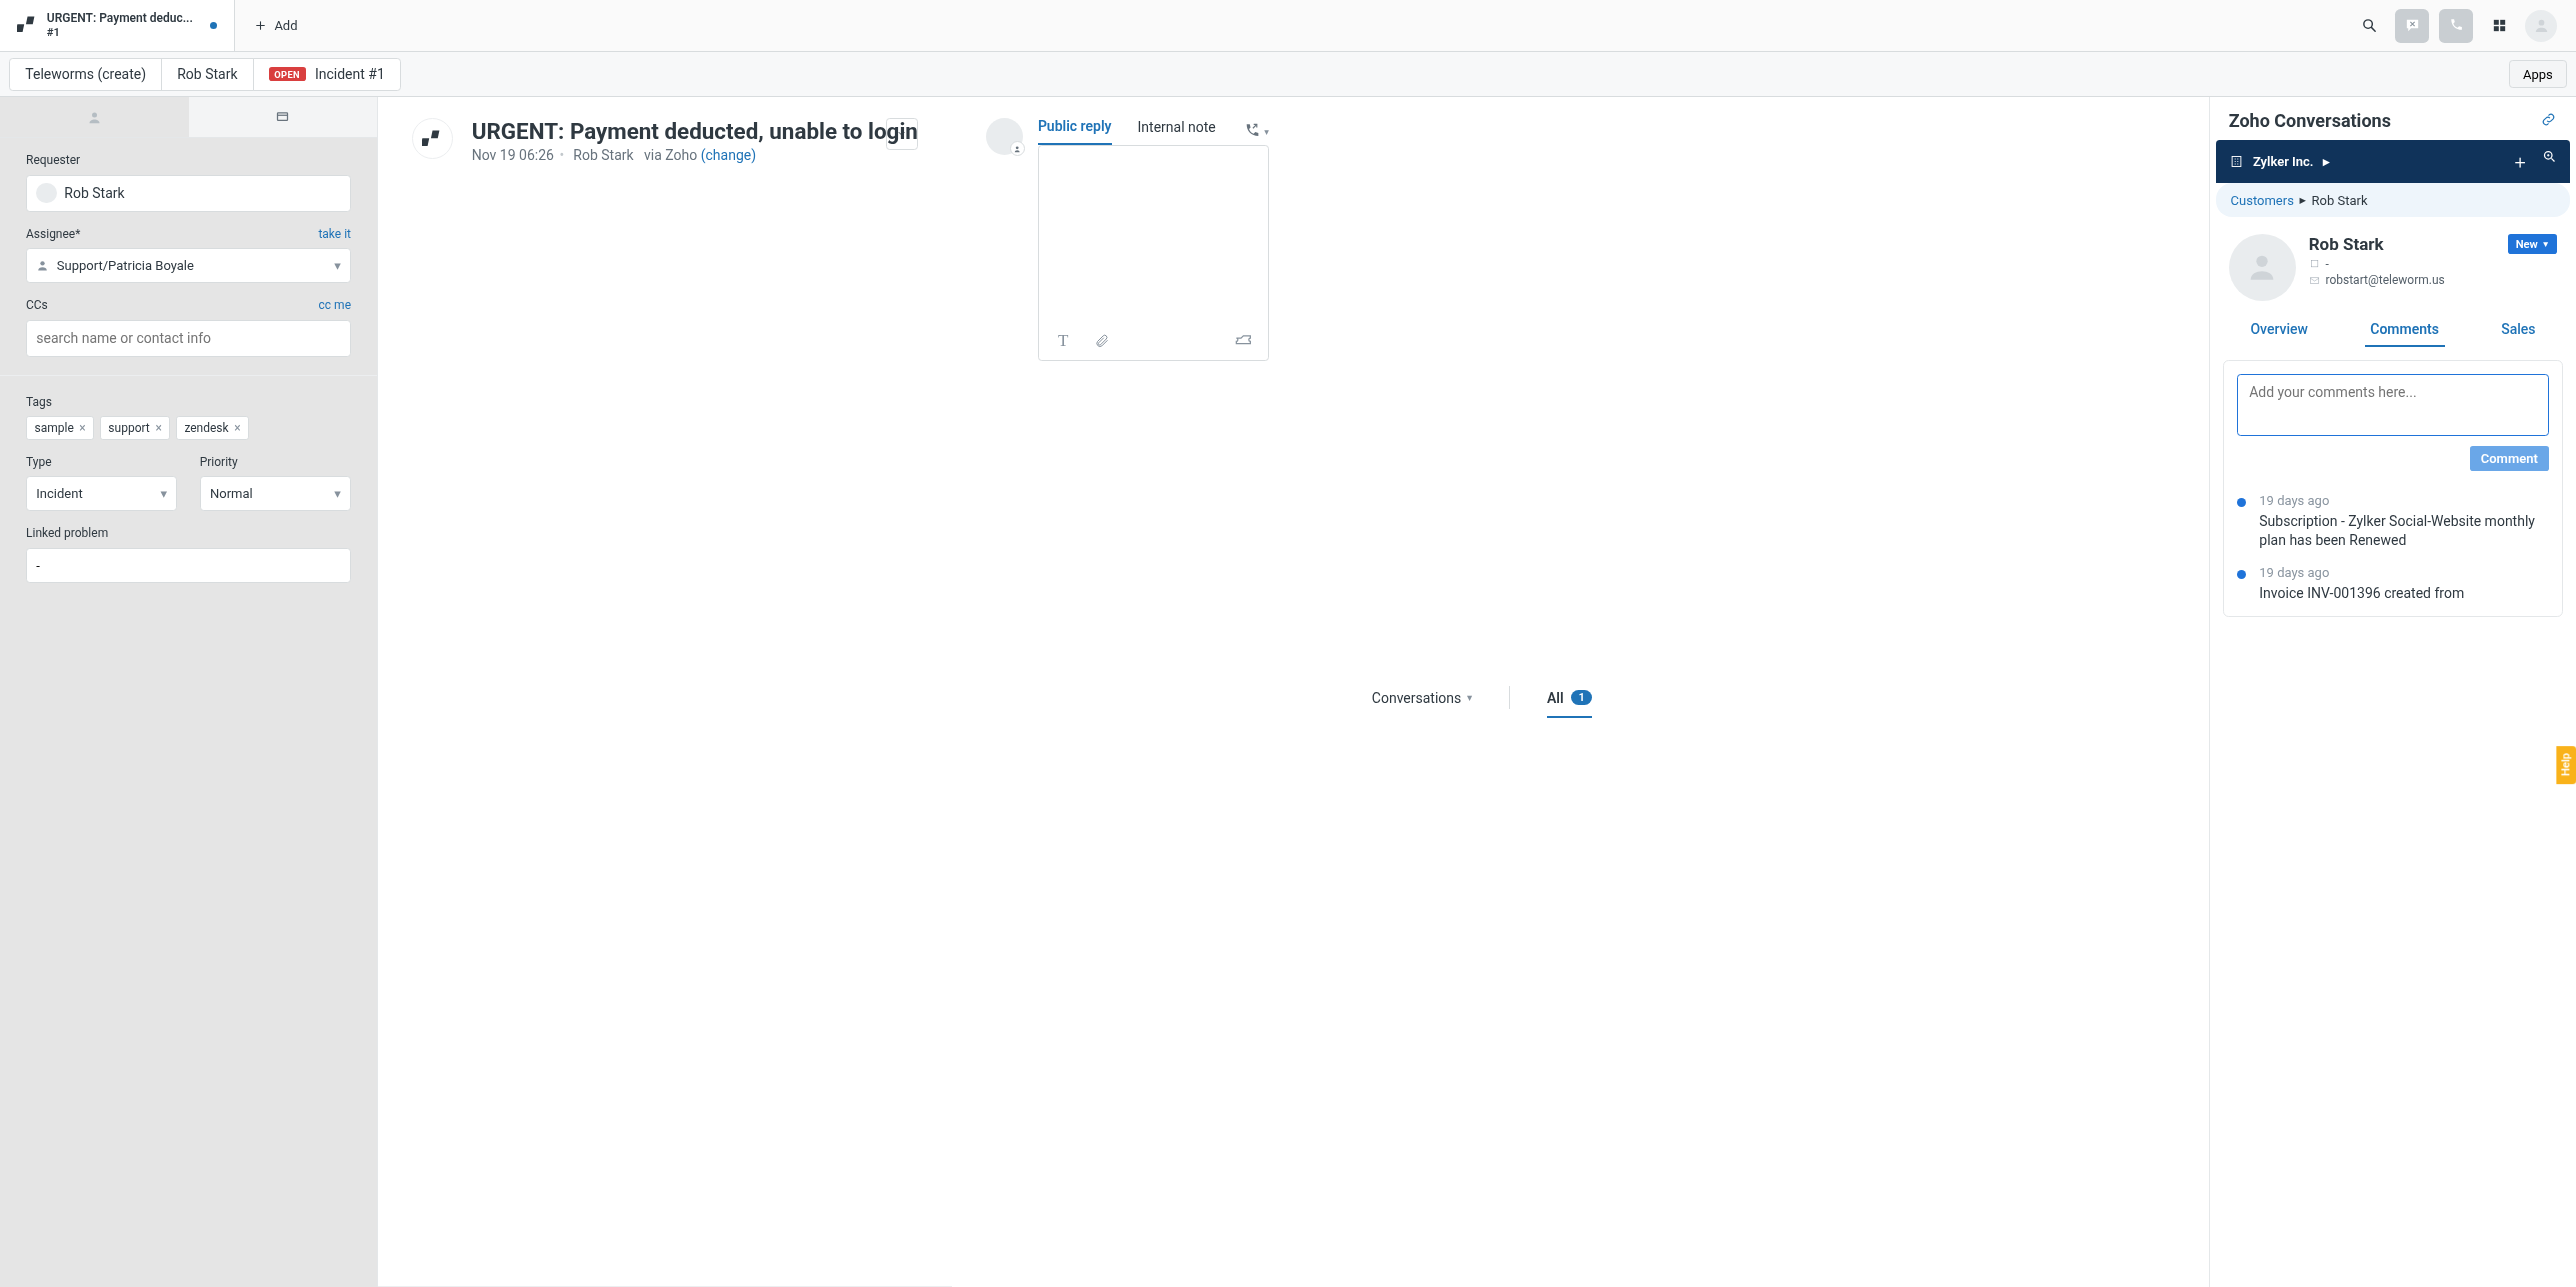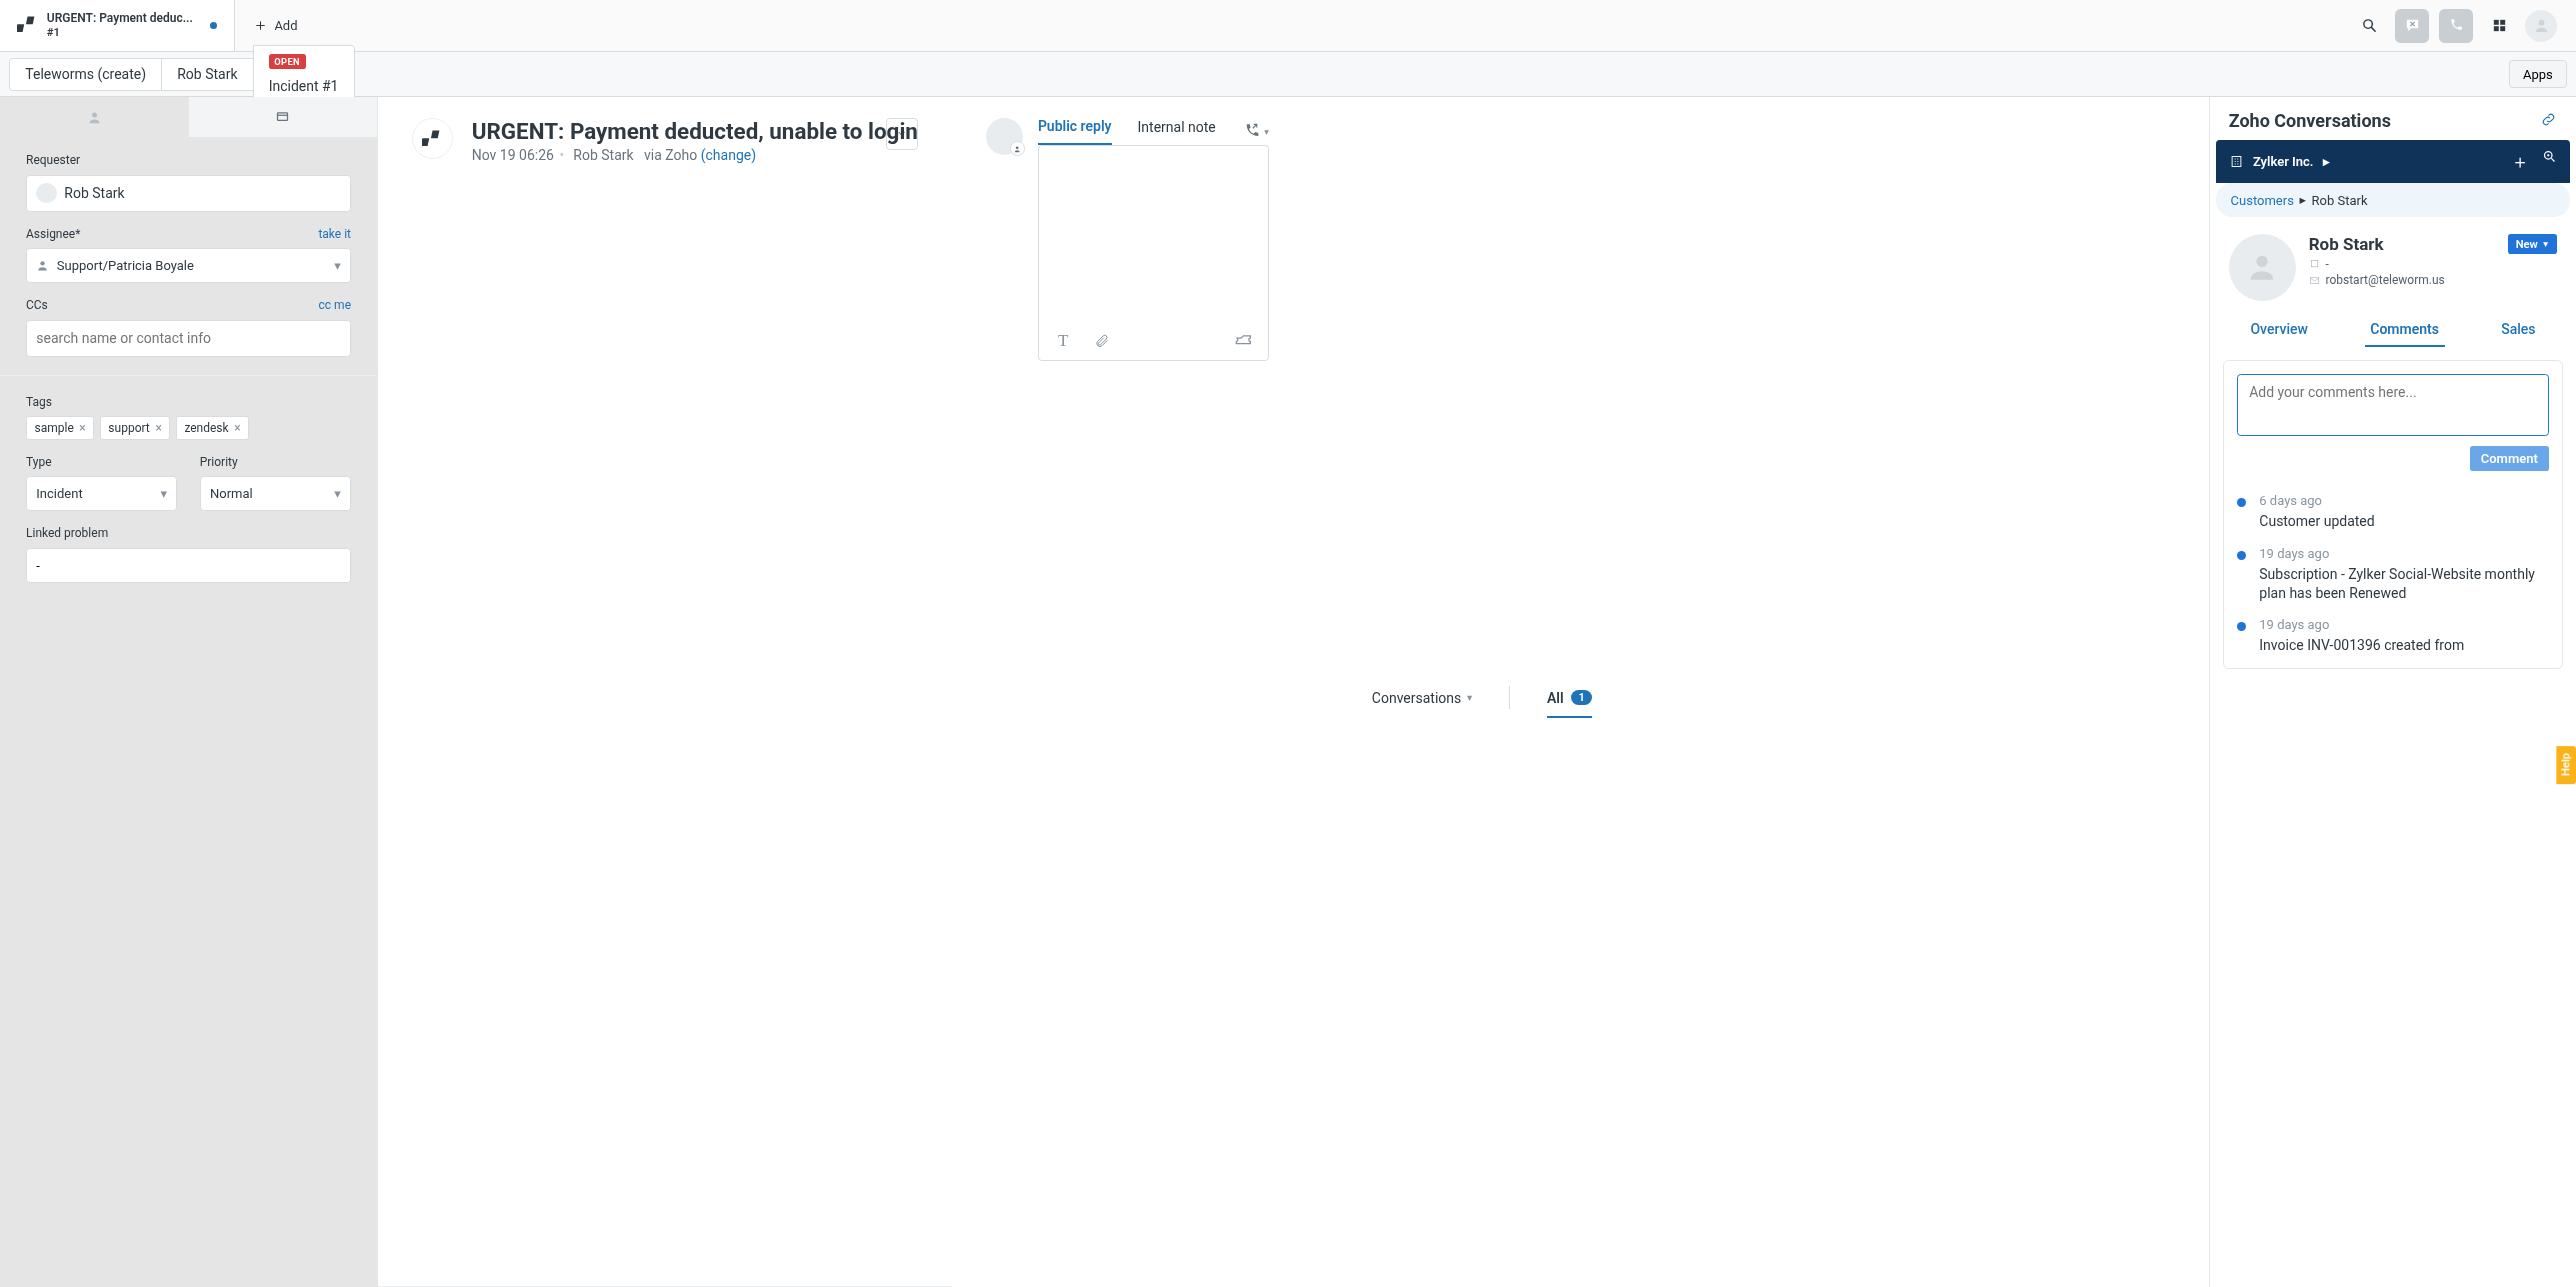--- a/index.html
+++ b/index.html
@@ -16,21 +16,21 @@
   .topbar-actions { display:flex; align-items:center; gap:9.3px; padding-right:18.7px;}
   .ticon { width:34px; height:34px; display:flex; align-items:center; justify-content:center; border-radius:3.7px; color:#68737d; cursor:pointer;}
   .ticon.boxed { background:#c9ced2; border-radius:5.6px;}
   .ticon svg{width:17px;height:17px;}
   .avatar-small{ width:32px;height:32px;border-radius:50%; background:#e9ecee; display:flex;align-items:center;justify-content:center;}
 
   .crumb-bar { height:45px; display:flex; align-items:center; padding:0 9.3px; border-bottom:0.9px solid #d8dcde; background:#f7f8f9; gap:0;}
   .crumb { padding:7.5px 15px; border:0.9px solid #d8dcde; background:#fff; border-radius:3.7px; margin-right:-0.9px; font-size:14px;color:#2f3941; cursor:pointer;}
   .crumb:first-child{border-top-right-radius:0;border-bottom-right-radius:0;}
   .crumb.mid{border-radius:0;}
-  .crumb.last{border-top-left-radius:0;border-bottom-left-radius:0; display:flex; align-items:flex-start; gap:9.3px;flex-direction:column;}
+  .crumb.last{border-top-left-radius:0;border-bottom-left-radius:0; display:flex; align-items:center; gap:9.3px;}
   .open-badge{ background:#d93f3f; color:#fff; font-size:9.3px; font-weight:700; padding:1.9px 5.6px; border-radius:2.8px; letter-spacing:0.4px;}
   .apps-btn{ margin-left:auto; padding:5.6px 13px; border:0.9px solid #d8dcde; background:#f4f5f6; border-radius:3.7px; font-size:13px; cursor:pointer;}
 
   .workspace { display:flex; height:calc(100vh - 52px - 45px); }
   .left-panel { width:378px; border-right:0.9px solid #e4e7e9; display:flex; flex-direction:column; background:#e5e5e5;}
   .left-tabs{ display:flex; height:41px; border-bottom:0.9px solid #e4e7e9;}
   .left-tab{ flex:1; display:flex; align-items:center; justify-content:center; color:#87929d; cursor:pointer;}
   .left-tab.active{ background:#f3f4f5; color:#2f3941; border-bottom:1.9px solid transparent;}
   .left-tab svg{width:15px;height:15px;}
   .lp-section{ padding:15px 26px; }
@@ -425,27 +425,20 @@
       <div class="rp-tab">Sales</div>
     </div>
 
     <div class="comments-card">
       <textarea class="comment-input" placeholder="Add your comments here..." style=""></textarea>
       <button class="comment-btn">Comment</button>
       <div class="timeline">
         <div class="tl-item">
           <div class="tl-dot"></div>
           <div class="tl-body">
-            <div class="tl-time">6 days ago</div>
-            <div class="tl-text">Customer updated</div>
-          </div>
-        </div>
-        <div class="tl-item">
-          <div class="tl-dot"></div>
-          <div class="tl-body">
             <div class="tl-time">19 days ago</div>
             <div class="tl-text">Subscription - Zylker Social-Website monthly plan has been Renewed</div>
           </div>
         </div>
         <div class="tl-item">
           <div class="tl-dot"></div>
           <div class="tl-body">
             <div class="tl-time">19 days ago</div>
             <div class="tl-text">Invoice INV-001396 created from</div>
           </div>

